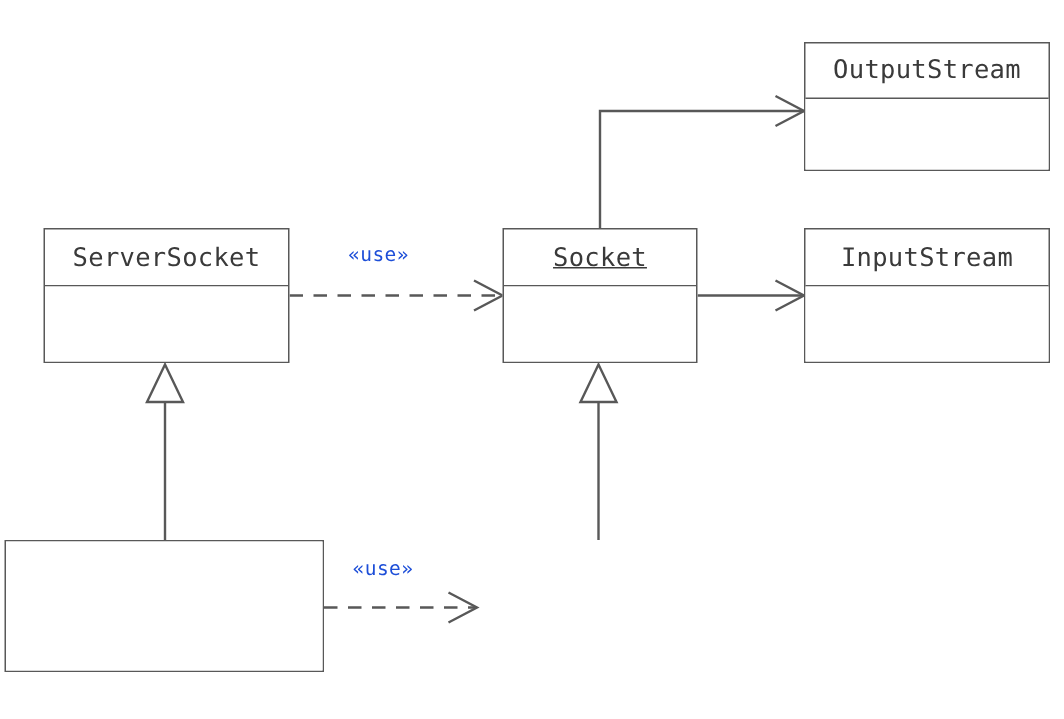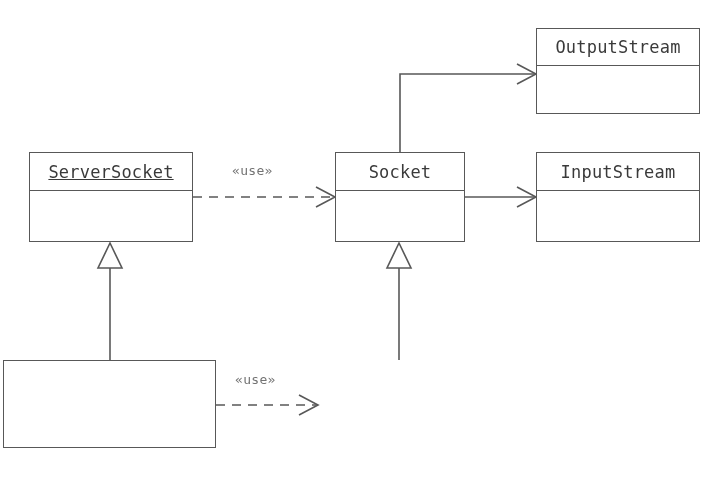--- a/index.html
+++ b/index.html
@@ -46,21 +46,21 @@
     left: 0;
     top: 0;
     width: 709px;
     height: 479px;
     z-index: 1;
     overflow: visible;
   }
 
   .edge-label {
     position: absolute;
-    color: #737373;
+    color: #1d4ed8;
     font-size: 13px;
     letter-spacing: 0.3px;
     white-space: nowrap;
     z-index: 4;
     user-select: none;
   }
 </style>
 </head>
 <body>
 
@@ -98,26 +98,26 @@
       <path d="M 399 243 L 411 268 L 387 268 Z" fill="#ffffff" stroke="#585858" stroke-width="1.6" stroke-linejoin="miter"></path>
     </g>
   </svg>
 
   <div class="uml-class" style="left:536px; top:28px; width:164px; height:86px;">
     <div class="class-name" style="height:37px;">OutputStream</div>
     <div class="class-attrs"></div>
   </div>
 
   <div class="uml-class" style="left:29px; top:152px; width:164px; height:90px;">
-    <div class="class-name" style="height:38px;text-decoration:underline;">ServerSocket</div>
+    <div class="class-name" style="height:38px;">ServerSocket</div>
     <div class="class-attrs"></div>
   </div>
 
   <div class="uml-class" style="left:335px; top:152px; width:130px; height:90px;">
-    <div class="class-name" style="height:38px;">Socket</div>
+    <div class="class-name" style="height:38px;text-decoration:underline;">Socket</div>
     <div class="class-attrs"></div>
   </div>
 
   <div class="uml-class" style="left:536px; top:152px; width:164px; height:90px;text-align:right;">
     <div class="class-name" style="height:38px;">InputStream</div>
     <div class="class-attrs"></div>
   </div>
 
   <div class="uml-class" style="left:3px; top:360px; width:213px; height:88px;">
     <div class="class-attrs"></div>

